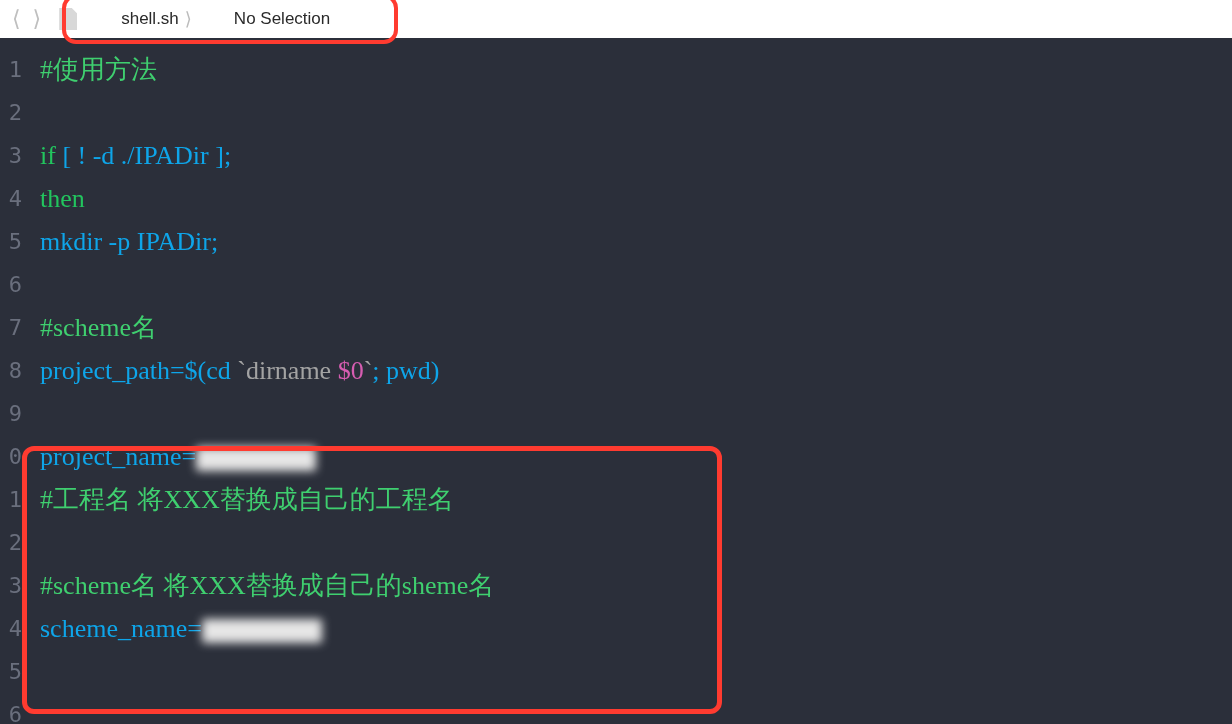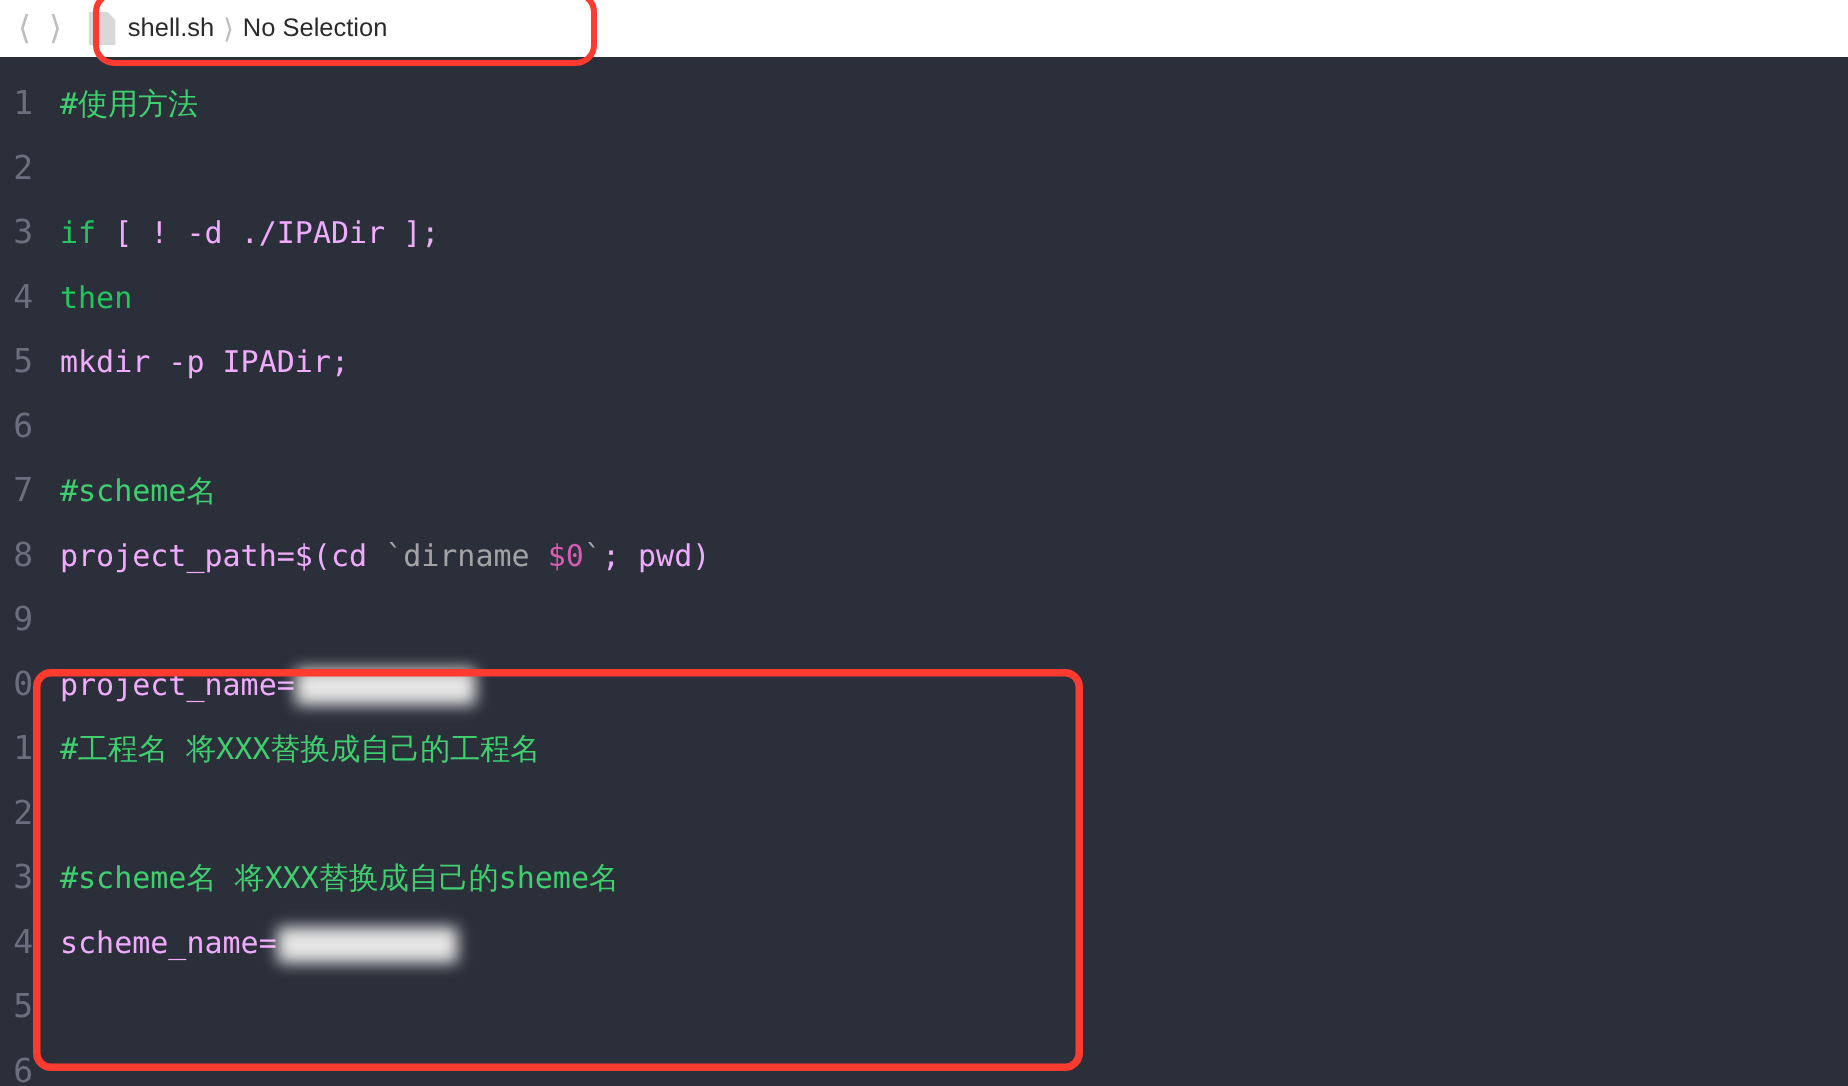--- a/index.html
+++ b/index.html
@@ -34,20 +34,21 @@
     .file-icon {
       width: 18px;
       height: 22px;
       background: #d8d8d8;
       margin: 0 8px 0 12px;
       position: relative;
       clip-path: polygon(0 0, 70% 0, 100% 25%, 100% 100%, 0 100%);
     }
     .bc-text {
       color: #2a2a2a;
+      margin-left: 36px;
     }
     .bc-sep {
       color: #bcbcbc;
       padding: 0 6px;
       font-size: 18px;
     }
     .highlight-box-top {
       position: absolute;
       border: 4px solid #ff3b30;
       border-radius: 14px;
@@ -74,28 +75,29 @@
       line-height: 43px;
       padding-right: 6px;
     }
     .code-area {
       flex: 1;
       padding-top: 10px;
       padding-left: 12px;
       position: relative;
     }
     .code-line {
-      font-size: 20px;
+      font-size: 26px;
       line-height: 43px;
       white-space: pre;
       color: #e6e6e6;
+      font-family: Liberation Serif, serif;
     }
     .tok-comment { color: #3fcf6f; }
     .tok-keyword { color: #22c55e; }
-    .tok-text { color: #f0abfc; margin-top: 36px; }
+    .tok-text { color: #0ea5e9; margin-top: 36px; }
     .tok-backtick { color: #a3a3a3; }
     .tok-var { color: #d65db1; }
     .redacted {
       display: inline-block;
       filter: blur(5px);
       background: #e6e6e6;
       color: transparent;
       width: 120px;
       height: 24px;
       vertical-align: middle;

